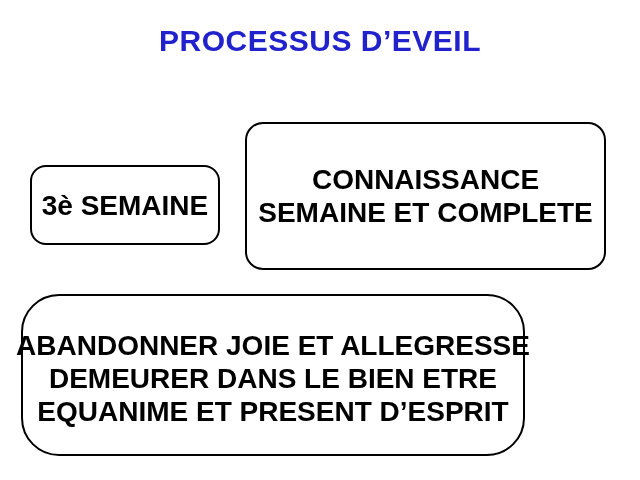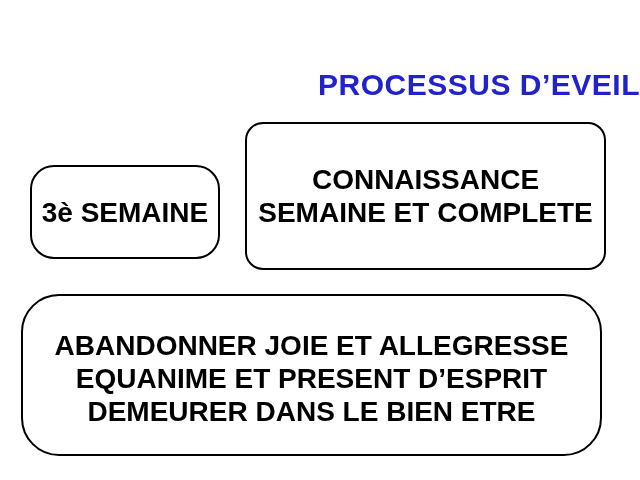--- a/index.html
+++ b/index.html
@@ -13,27 +13,26 @@
     height: 480px;
     background: #ffffff;
     overflow: hidden;
     font-family: "Liberation Sans", sans-serif;
   }
   .title {
     position: absolute;
     top: 22px;
     left: 0;
     width: 640px;
-    text-align: right;
+    text-align: center;
     color: #2222cc;
     font-size: 30px;
     font-weight: bold;
     line-height: 37px;
     letter-spacing: 0.5px;
-    margin-top: 44px;
   }
   .box {
     position: absolute;
     box-sizing: border-box;
     border: 2.5px solid #000000;
     background: #ffffff;
     display: flex;
     flex-direction: column;
     align-items: center;
     justify-content: center;
@@ -41,35 +40,35 @@
     color: #000000;
     font-weight: bold;
     font-size: 28px;
     line-height: 33px;
   }
   .box-line { white-space: nowrap; }
   .box-semaine {
     left: 30px;
     top: 165px;
     width: 190px;
-    height: 94px;
-    border-radius: 24px;
+    height: 80px;
+    border-radius: 16px;
     font-size: 28px;
   }
   .box-connaissance {
     left: 245px;
     top: 122px;
     width: 361px;
     height: 148px;
     border-radius: 18px;
   }
   .box-main {
     left: 21px;
     top: 294px;
-    width: 581px;
+    width: 504px;
     height: 162px;
     border-radius: 38px;
     padding-top: 6px;
   }
 </style>
 </head>
 <body>
 
 <div class="slide">
 
@@ -81,17 +80,17 @@
     <div class="box-line">3è SEMAINE</div>
   </div>
 
   <div class="box box-connaissance">
     <div class="box-line">CONNAISSANCE</div>
     <div class="box-line">SEMAINE ET COMPLETE</div>
   </div>
 
   <div class="box box-main">
     <div class="box-line">ABANDONNER JOIE ET ALLEGRESSE</div>
+    <div class="box-line">DEMEURER DANS LE BIEN ETRE</div>
     <div class="box-line">EQUANIME ET PRESENT D’ESPRIT</div>
-    <div class="box-line">DEMEURER DANS LE BIEN ETRE</div>
   </div>
 
 </div>
 
 </body></html>

